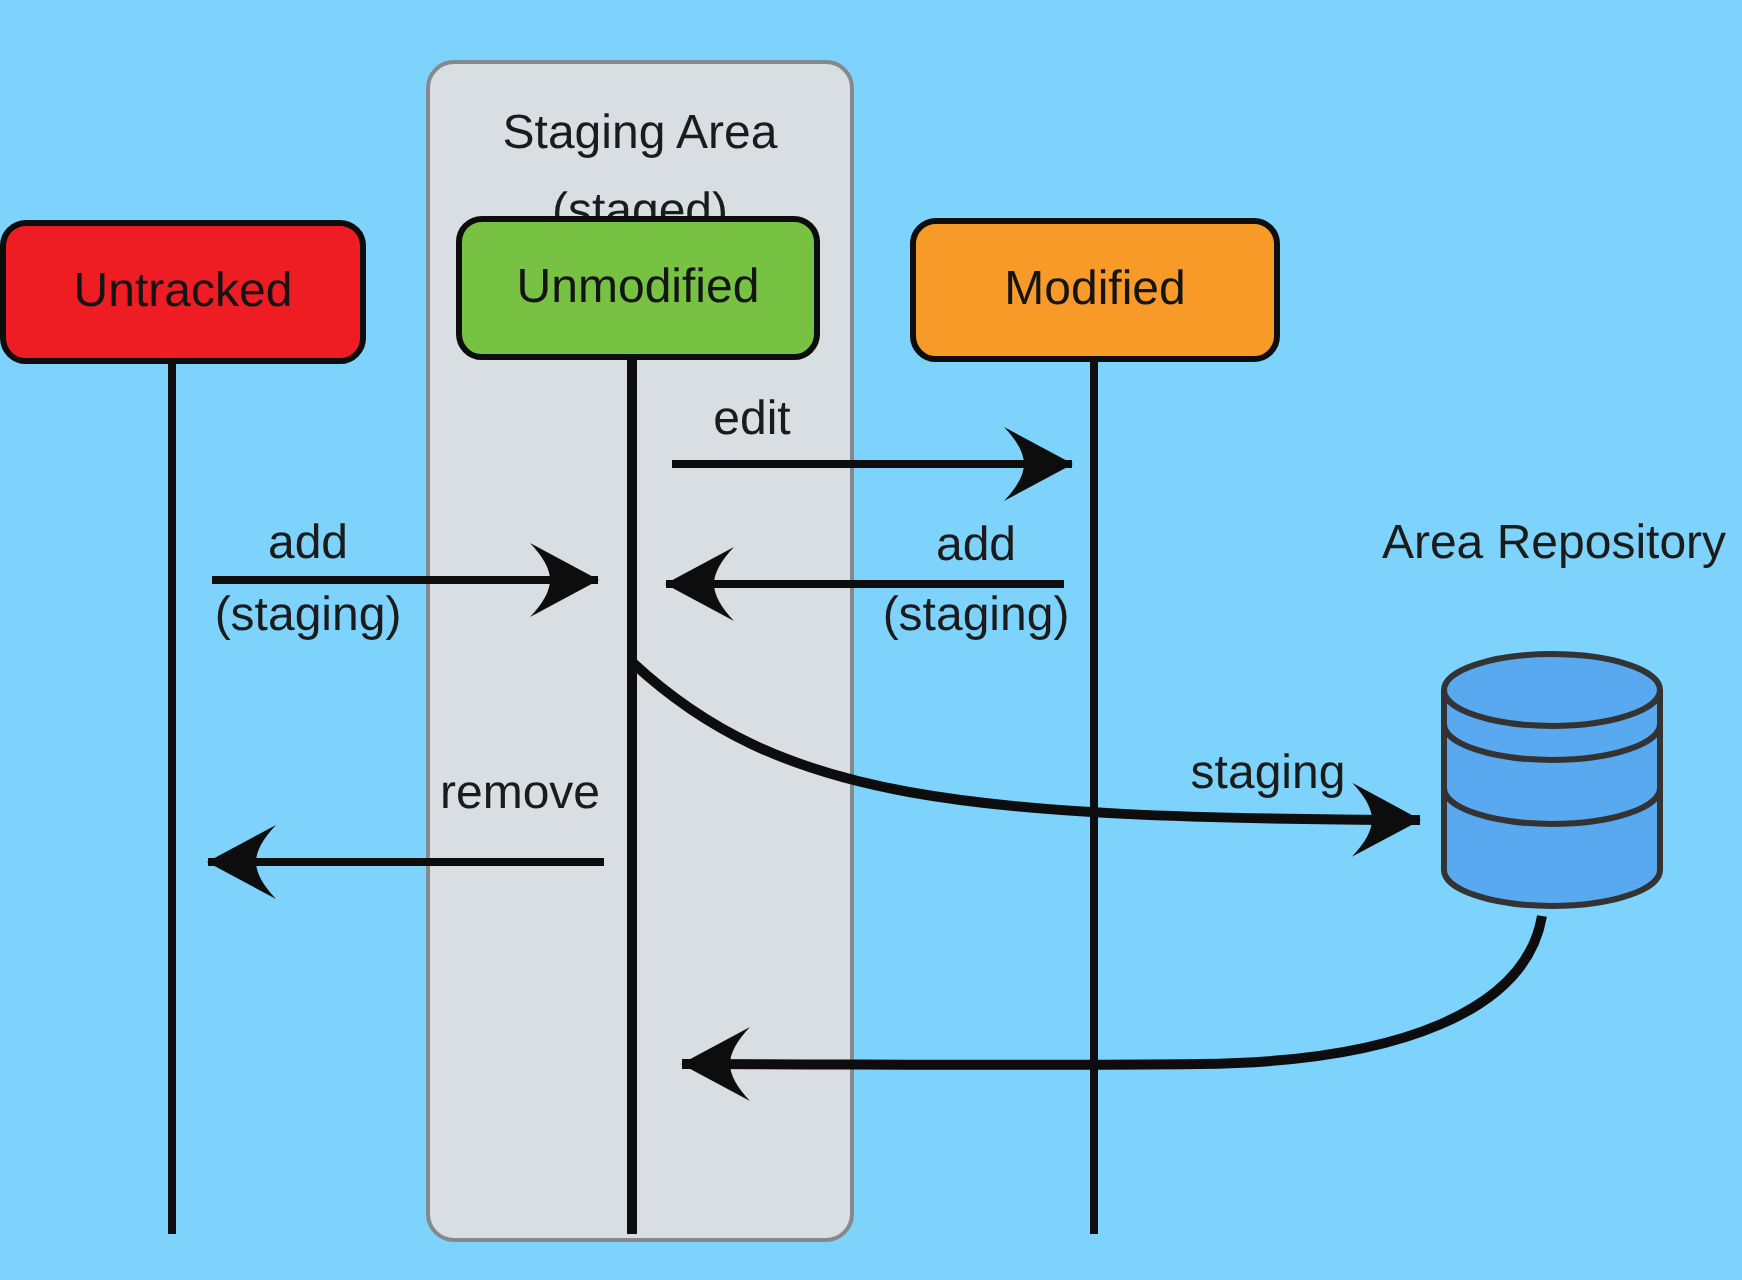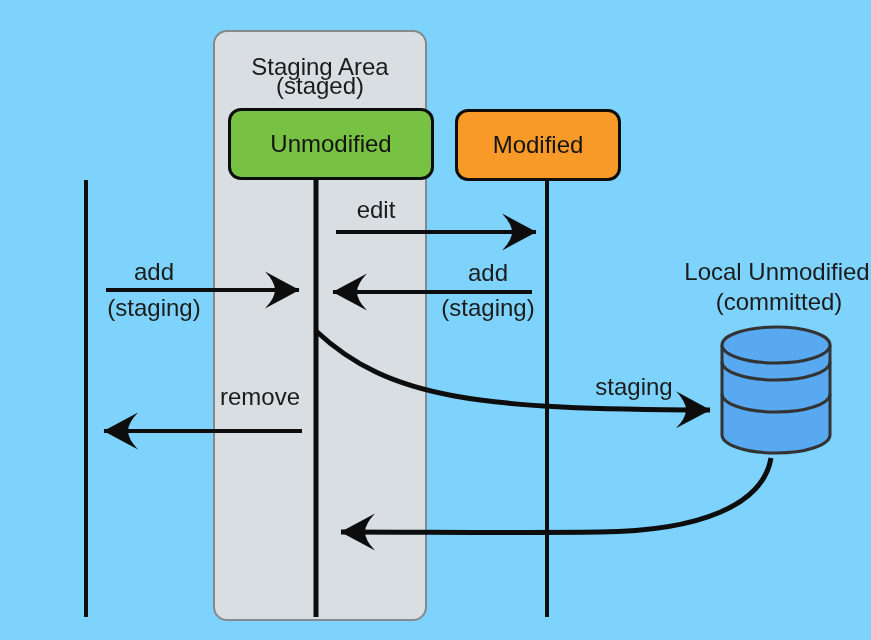--- a/index.html
+++ b/index.html
@@ -29,22 +29,22 @@
     height:72px;
     border:3px solid #0d0d0d;
     border-radius:13px;
     box-sizing:border-box;
     display:flex;align-items:center;justify-content:center;
     font-size:24px;
     z-index:2;
     color:#141414;
   }
   .box-untracked{left:0px;top:110px;width:183px;background:#ee1c23;}
-  .box-unmodified{left:228px;top:108px;width:206px;background:#77c243;}
-  .box-modified{left:455px;top:109px;width:166px;background:#f89a28;}
+  .box-unmodified{left:228px;top:108px;width:182px;background:#77c243;}
+  .box-modified{left:455px;top:109px;width:185px;background:#f89a28;}
   
   .lbl{
     position:absolute;
     transform:translate(-50%,-50%);
     font-size:24px;
     white-space:nowrap;
     z-index:2;
     color:#1b1b1b;
   }
 </style>
@@ -76,37 +76,39 @@
 
     <g>
       <path d="M722,345 V435 A54,18 0 0 0 830,435 V345" fill="#58a9f0" stroke="#333333" stroke-width="3"></path>
       <path d="M722,362 A54,18 0 0 0 830,362" fill="none" stroke="#333333" stroke-width="3"></path>
       <path d="M722,394 A54,18 0 0 0 830,394" fill="none" stroke="#333333" stroke-width="3"></path>
       <ellipse cx="776" cy="345" rx="54" ry="18" fill="#58a9f0" stroke="#333333" stroke-width="3"></ellipse>
     </g>
   </svg>
 
   <div class="lbl" style="left:320px;top:67px;">Staging Area</div>
-  <div class="lbl" style="left:320px;top:86px;">(staged)</div>
+  <div class="lbl" style="left:320px;top:106px;">(staged)</div>
 
+  <div class="state-box box-untracked">
+    <span>Untracked</span>
+  </div>
   <div class="state-box box-unmodified">
     <span>Unmodified</span>
   </div>
   <div class="state-box box-modified">
     <span>Modified</span>
   </div>
 
   <div class="lbl" style="left:376px;top:210px;">edit</div>
 
   <div class="lbl" style="left:154px;top:272px;">add</div>
   <div class="lbl" style="left:154px;top:308px;">(staging)</div>
 
   <div class="lbl" style="left:488px;top:273px;">add</div>
   <div class="lbl" style="left:488px;top:308px;">(staging)</div>
 
   <div class="lbl" style="left:260px;top:397px;">remove</div>
 
   <div class="lbl" style="left:634px;top:387px;">staging</div>
 
-  <div class="lbl" style="left:777px;top:272px;">Local Unmodified</div>
-  <div class="lbl" style="left:779px;top:302px;">(committed)</div>
+  <div class="lbl" style="left:777px;top:272px;">Area Repository</div>
 
 </div>
 
 </body></html>

